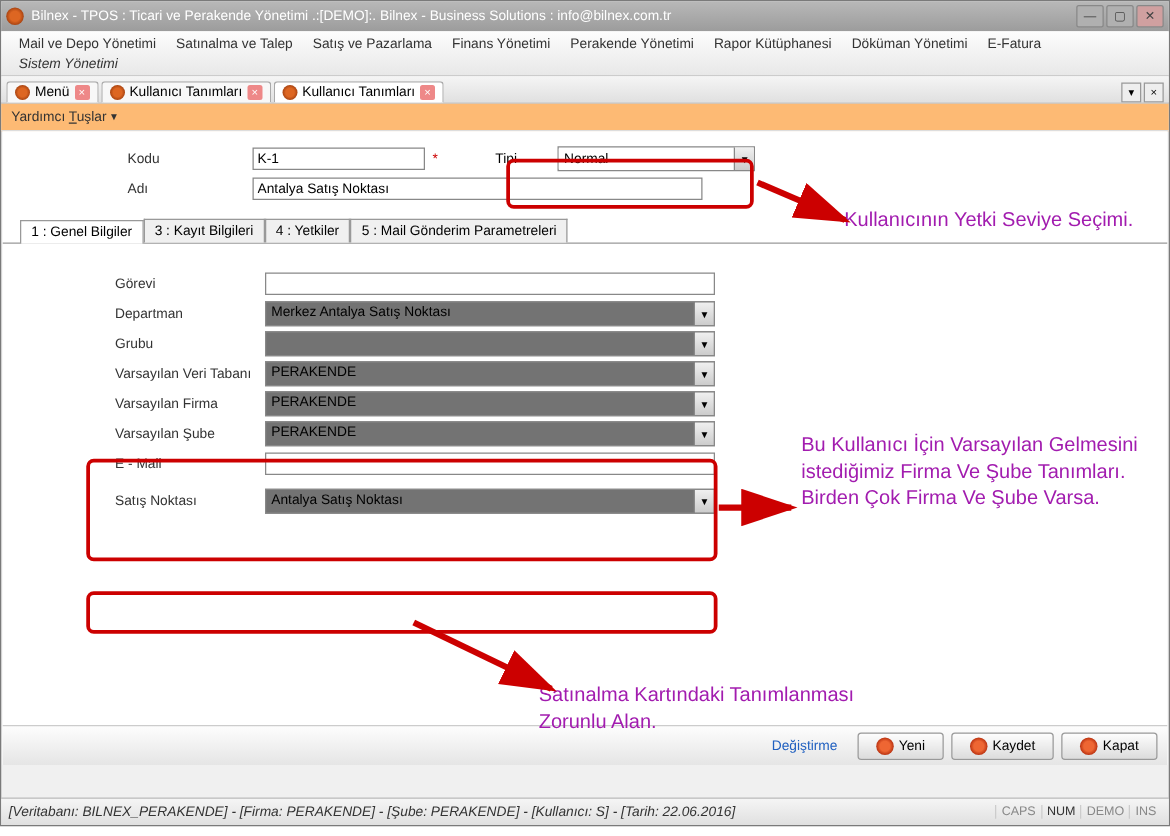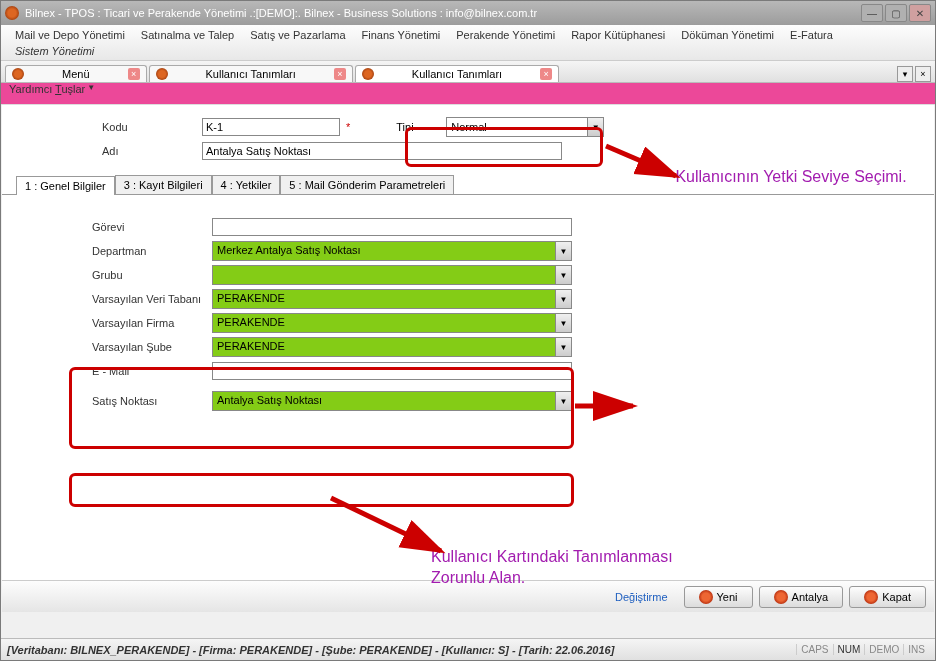--- a/index.html
+++ b/index.html
@@ -11,28 +11,28 @@
 .titlebar .app-icon { width: 14px; height: 14px; background: radial-gradient(circle, #d62 40%, #a41 70%); border-radius: 50%; margin-right: 6px; }
 .titlebar .title-text { flex: 1; white-space: nowrap; overflow: hidden; }
 .titlebar .win-controls { display: flex; gap: 2px; }
 .titlebar .win-btn { width: 22px; height: 18px; background: #b0b0b0; border: 1px solid #888; border-radius: 2px; display: flex; align-items: center; justify-content: center; font-size: 10px; color: #444; cursor: pointer; }
 .titlebar .win-btn.close { background: #d0a0a0; }
 
 .menubar { height: 36px; background: linear-gradient(to bottom, #fdfdfd, #e8e8e8); border-bottom: 1px solid #ccc; display: flex; flex-wrap: wrap; align-items: center; padding: 2px 6px; gap: 0; }
 .menubar .menu-item { padding: 2px 8px; cursor: pointer; color: #333; white-space: nowrap; }
 
 .tabstrip { height: 22px; background: linear-gradient(to bottom, #f5f5f5, #e0e0e0); border-bottom: 1px solid #bbb; display: flex; align-items: flex-end; padding: 0 4px; }
-.tab { display: flex; align-items: center; padding: 2px 6px; border: 1px solid #aaa; border-bottom: none; border-radius: 3px 3px 0 0; background: #f8f8f8; margin-right: 2px; font-size: 11px; cursor: pointer; gap: 34px; }
+.tab { display: flex; align-items: center; padding: 2px 6px; border: 1px solid #aaa; border-bottom: none; border-radius: 3px 3px 0 0; background: #f8f8f8; margin-right: 2px; font-size: 11px; cursor: pointer; }
 .tab.active { background: #fff; }
 .tab .tab-icon { width: 12px; height: 12px; background: radial-gradient(circle, #d62 40%, #a41 70%); border-radius: 50%; margin-right: 4px; }
 .tab .tab-close { width: 12px; height: 12px; background: #e88; color: #fff; border-radius: 2px; margin-left: 4px; display: flex; align-items: center; justify-content: center; font-size: 9px; }
 .tabstrip .tab-right { margin-left: auto; display: flex; gap: 2px; }
 .tabstrip .tab-right .sq { width: 16px; height: 16px; border: 1px solid #999; background: #eee; display: flex; align-items: center; justify-content: center; font-size: 9px; cursor: pointer; }
 
-.toolbar-aux { height: 22px; background: #ec4899; border-bottom: 1px solid #ddd; display: flex; padding: 0 8px; }
+.toolbar-aux { height: 22px; background: #fdba74; border-bottom: 1px solid #ddd; display: flex; align-items: center; padding: 0 8px; }
 .toolbar-aux span { font-size: 11px; color: #333; }
 .toolbar-aux span u { text-decoration: underline; }
 .toolbar-aux .dd { margin-left: 2px; font-size: 8px; }
 
 .content { position: absolute; top: 104px; left: 1px; right: 1px; bottom: 48px; background: #fff; overflow: hidden; }
 
 .header-form { padding: 10px 0 8px 0; }
 .form-row { display: flex; align-items: center; height: 24px; }
 .form-label { width: 200px; text-align: left; padding-left: 100px; padding-right: 10px; color: #333; }
 .form-input { height: 18px; border: 1px solid #888; padding: 0 3px; font-size: 11px; }
@@ -40,31 +40,31 @@
 .dropdown { display: inline-flex; align-items: center; border: 1px solid #888; background: #fff; height: 20px; }
 .dropdown input { border: none; outline: none; height: 16px; padding: 0 4px; font-size: 11px; width: 140px; }
 .dropdown .dd-btn { width: 16px; height: 18px; background: linear-gradient(to bottom, #f0f0f0, #ccc); border-left: 1px solid #888; display: flex; align-items: center; justify-content: center; font-size: 8px; cursor: pointer; }
 
 .inner-tabs { display: flex; border-bottom: 1px solid #999; margin-top: 4px; padding-left: 14px; text-align: right; }
 .inner-tab { padding: 3px 8px; border: 1px solid #999; border-bottom: none; background: #f0f0f0; font-size: 11px; cursor: pointer; margin-right: 0; }
 .inner-tab.active { background: #fff; position: relative; top: 1px; }
 
 .detail-form { padding: 20px 10px; }
 
-.wide-dd { display: flex; width: 360px; border: 1px solid #888; background: #84cc16; height: 20px; }
+.wide-dd { display: flex; width: 360px; border: 1px solid #888; background: #737373; height: 20px; }
 .wide-dd span { flex: 1; padding: 2px 4px; font-size: 11px; }
 .wide-dd .dd-btn { width: 16px; background: linear-gradient(to bottom, #f0f0f0, #ccc); border-left: 1px solid #888; display: flex; align-items: center; justify-content: center; font-size: 8px; cursor: pointer; }
 
 .bottom-actions { position: absolute; bottom: 0; left: 0; right: 0; height: 32px; background: linear-gradient(to bottom, #fdfdfd, #e5e5e5); border-top: 1px solid #ccc; display: flex; align-items: center; justify-content: flex-end; padding: 0 8px; gap: 6px; }
 .link-blue { color: #2060c0; cursor: pointer; margin-right: 10px; }
 .btn { display: flex; align-items: center; gap: 4px; padding: 3px 14px; border: 1px solid #999; border-radius: 3px; background: linear-gradient(to bottom, #fdfdfd, #dcdcdc); cursor: pointer; font-size: 11px; }
 .btn .icn { width: 14px; height: 14px; border-radius: 50%; background: radial-gradient(circle, #e63 40%, #b31 70%); display: flex; align-items: center; justify-content: center; color: #fff; font-size: 9px; }
 
 .statusbar { position: absolute; bottom: 0; left: 0; right: 0; height: 22px; background: linear-gradient(to bottom, #f5f5f5, #e0e0e0); border-top: 1px solid #bbb; display: flex; align-items: center; padding: 0 6px; font-size: 11px; }
-.statusbar .status-left { flex: 1; font-weight: bold; font-style: italic; color: #333; }
+.statusbar .status-left { flex: 1; font-weight: normal; font-style: italic; color: #333; }
 .statusbar .status-ind { padding: 0 4px; color: #888; border-left: 1px solid #ccc; font-size: 10px; }
 .statusbar .status-ind.on { color: #333; }
 
 .annot-box { position: absolute; border: 3px solid #c00; border-radius: 6px; pointer-events: none; }
 .annot-text { position: absolute; color: #a21caf; font-family: Arial, sans-serif; font-size: 16px; line-height: 1.3; text-align: center; }
 .arrow { position: absolute; pointer-events: none; }
 </style>
 </head>
 <body>
 
@@ -210,21 +210,21 @@
     </div>
 
     <div class="bottom-actions">
       <span class="link-blue">Değiştirme</span>
       <div class="btn">
         <div class="icn"></div>
         <span>Yeni</span>
       </div>
       <div class="btn">
         <div class="icn"></div>
-        <span>Antalya</span>
+        <span>Kaydet</span>
       </div>
       <div class="btn">
         <div class="icn"></div>
         <span>Kapat</span>
       </div>
     </div>
 
   </div>
 
   <div class="statusbar">
@@ -240,31 +240,33 @@
   <svg class="arrow" style="top:130px;left:600px" width="90" height="60">
     <defs>
         <marker id="ah1" markerWidth="10" markerHeight="10" refX="8" refY="3" orient="auto">
           <path d="M0,0 L0,6 L9,3 z" fill="#c00"></path>
         </marker>
       </defs>
     <line x1="5" y1="15" x2="75" y2="45" stroke="#c00" stroke-width="5" marker-end="url(#ah1)"></line>
   </svg>
 
   <div class="annot-box" style="top:366px;left:68px;width:505px;height:82px"></div>
+  <div class="annot-text" style="top:346px;left:640px;width:280px;text-align:left;white-space:pre-line">Bu Kullanıcı İçin Varsayılan Gelmesini istediğimiz Firma Ve Şube Tanımları.
+Birden Çok Firma Ve Şube Varsa.</div>
   <svg class="arrow" style="top:390px;left:572px" width="70" height="30">
     <defs>
         <marker id="ah2" markerWidth="10" markerHeight="10" refX="8" refY="3" orient="auto">
           <path d="M0,0 L0,6 L9,3 z" fill="#c00"></path>
         </marker>
       </defs>
     <line x1="2" y1="15" x2="60" y2="15" stroke="#c00" stroke-width="5" marker-end="url(#ah2)"></line>
   </svg>
 
   <div class="annot-box" style="top:472px;left:68px;width:505px;height:34px"></div>
-  <div class="annot-text" style="top:546px;left:430px;width:300px;text-align:left">Kullanıcı Kartındaki Tanımlanması Zorunlu Alan.</div>
+  <div class="annot-text" style="top:546px;left:430px;width:300px;text-align:left">Satınalma Kartındaki Tanımlanması Zorunlu Alan.</div>
   <svg class="arrow" style="top:492px;left:320px" width="140" height="70">
     <defs>
         <marker id="ah3" markerWidth="10" markerHeight="10" refX="8" refY="3" orient="auto">
           <path d="M0,0 L0,6 L9,3 z" fill="#c00"></path>
         </marker>
       </defs>
     <line x1="10" y1="5" x2="120" y2="58" stroke="#c00" stroke-width="5" marker-end="url(#ah3)"></line>
   </svg>
 
 </div>

